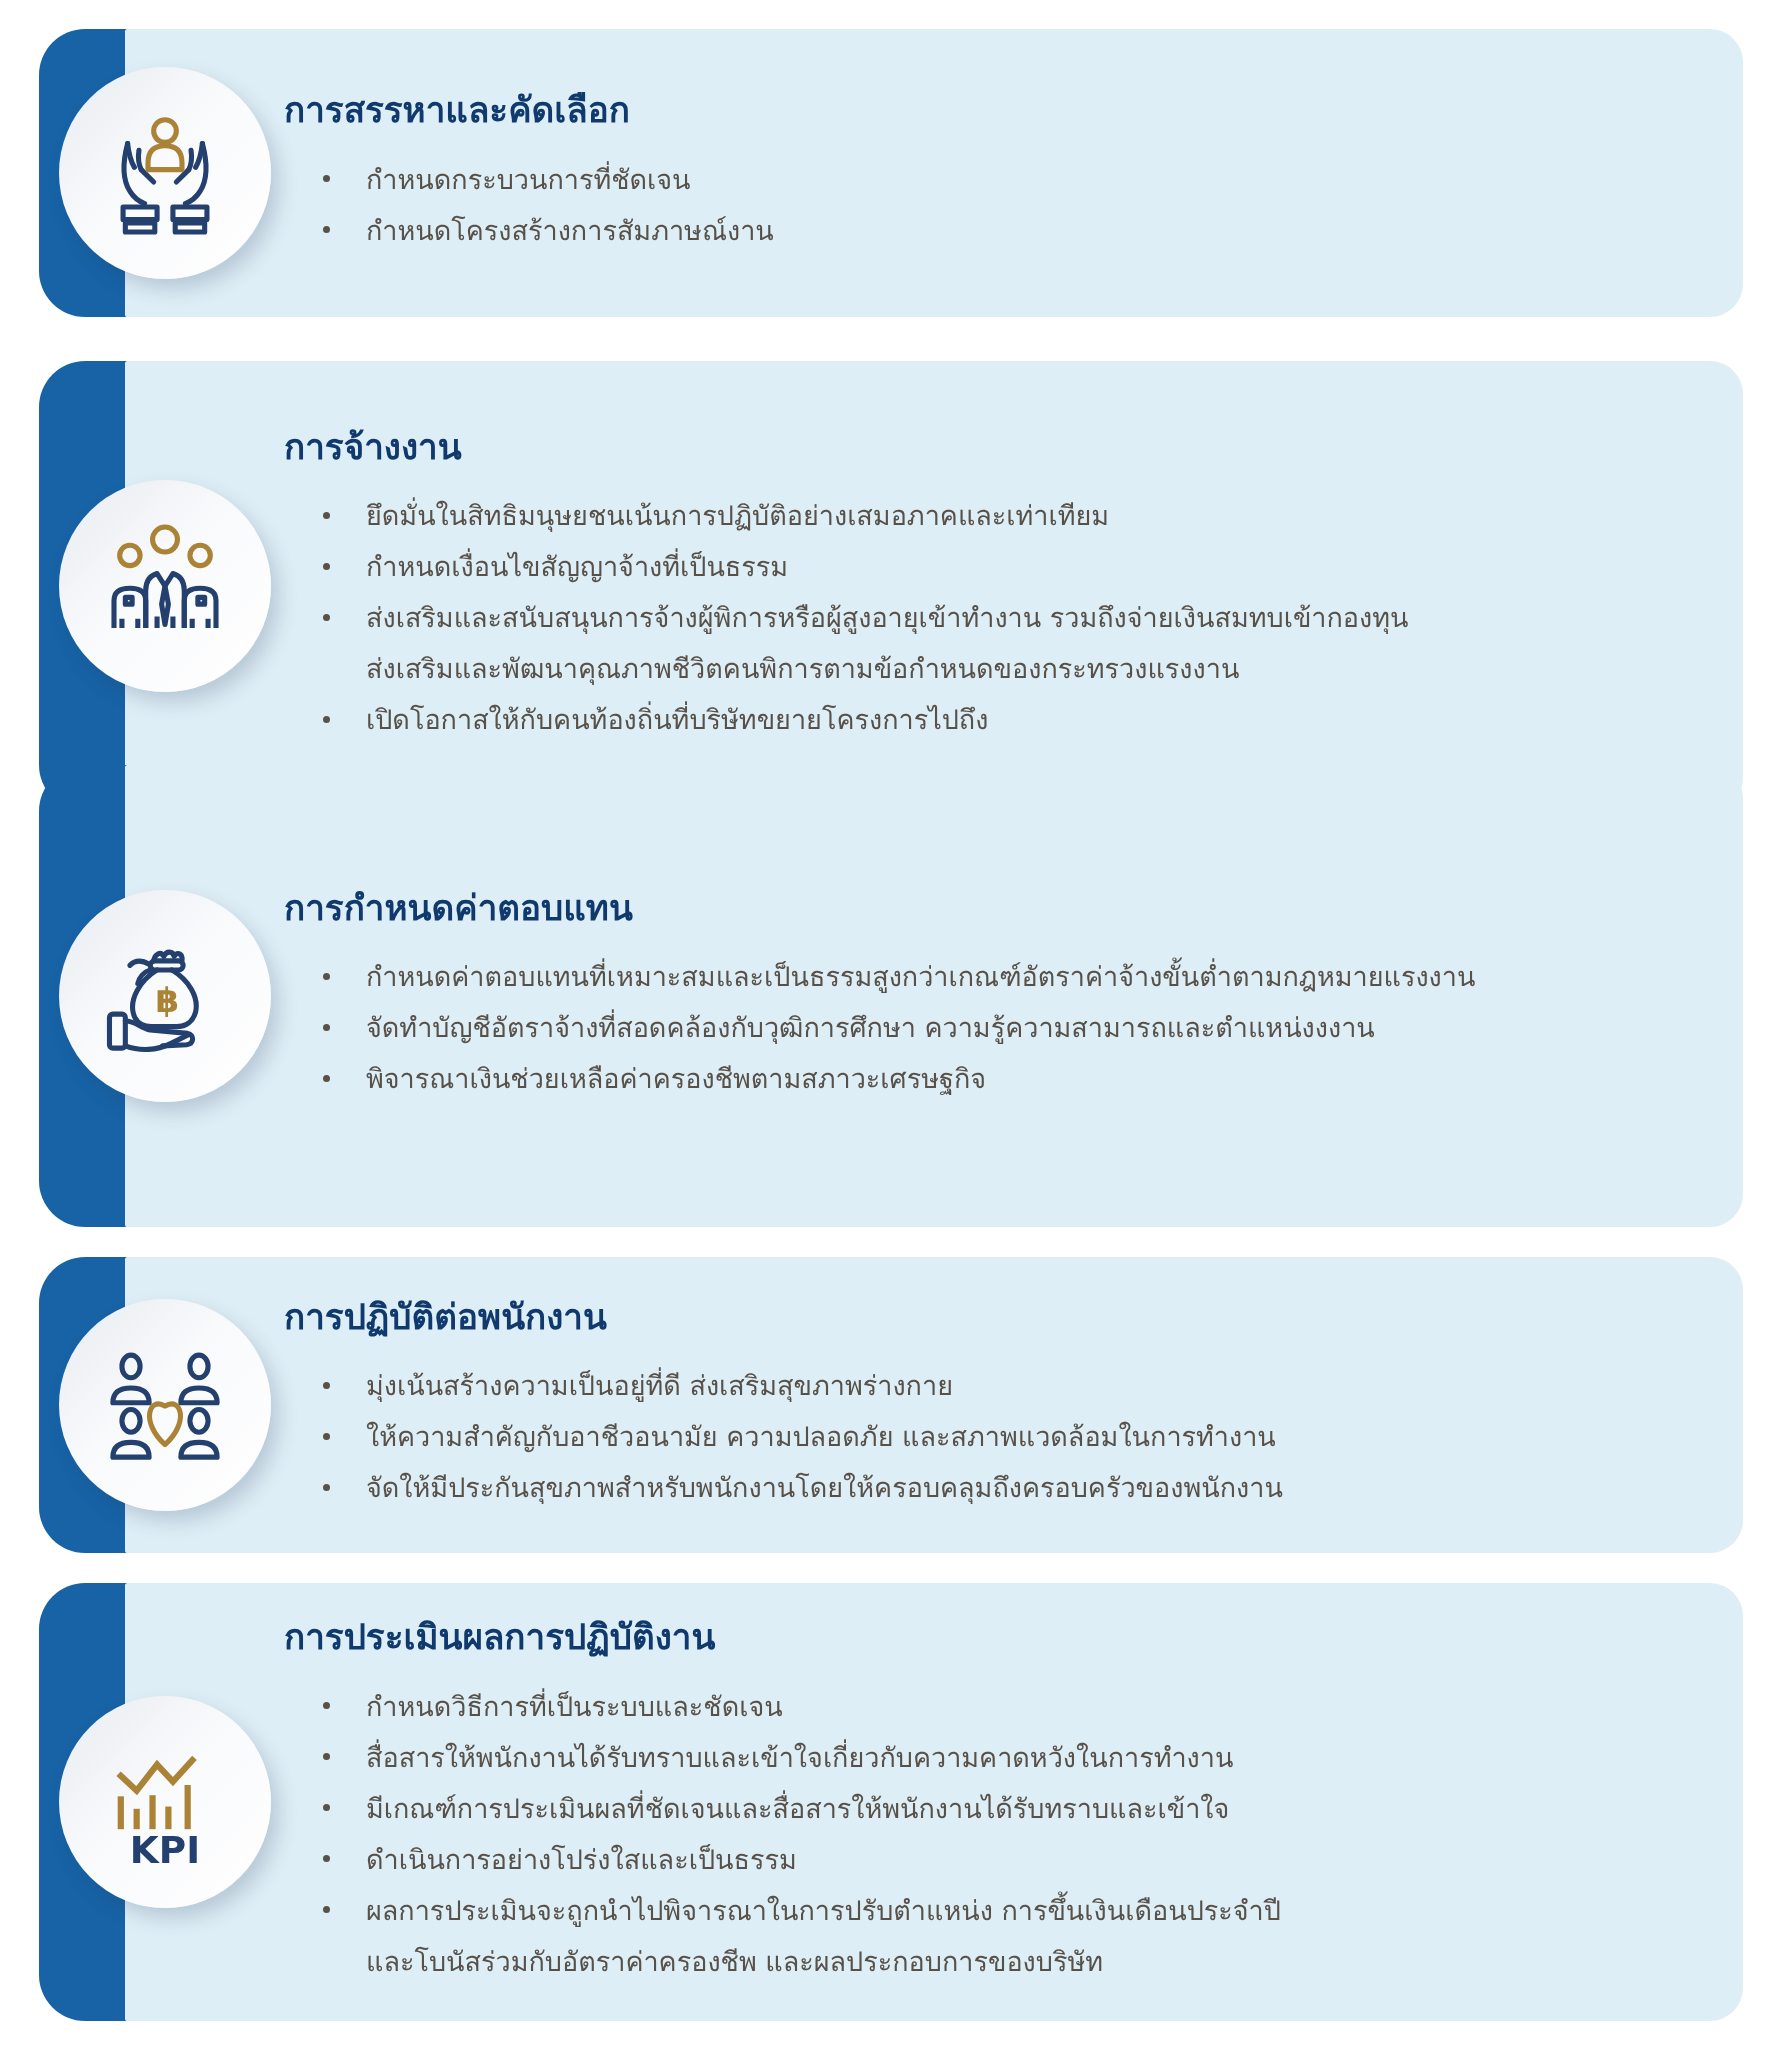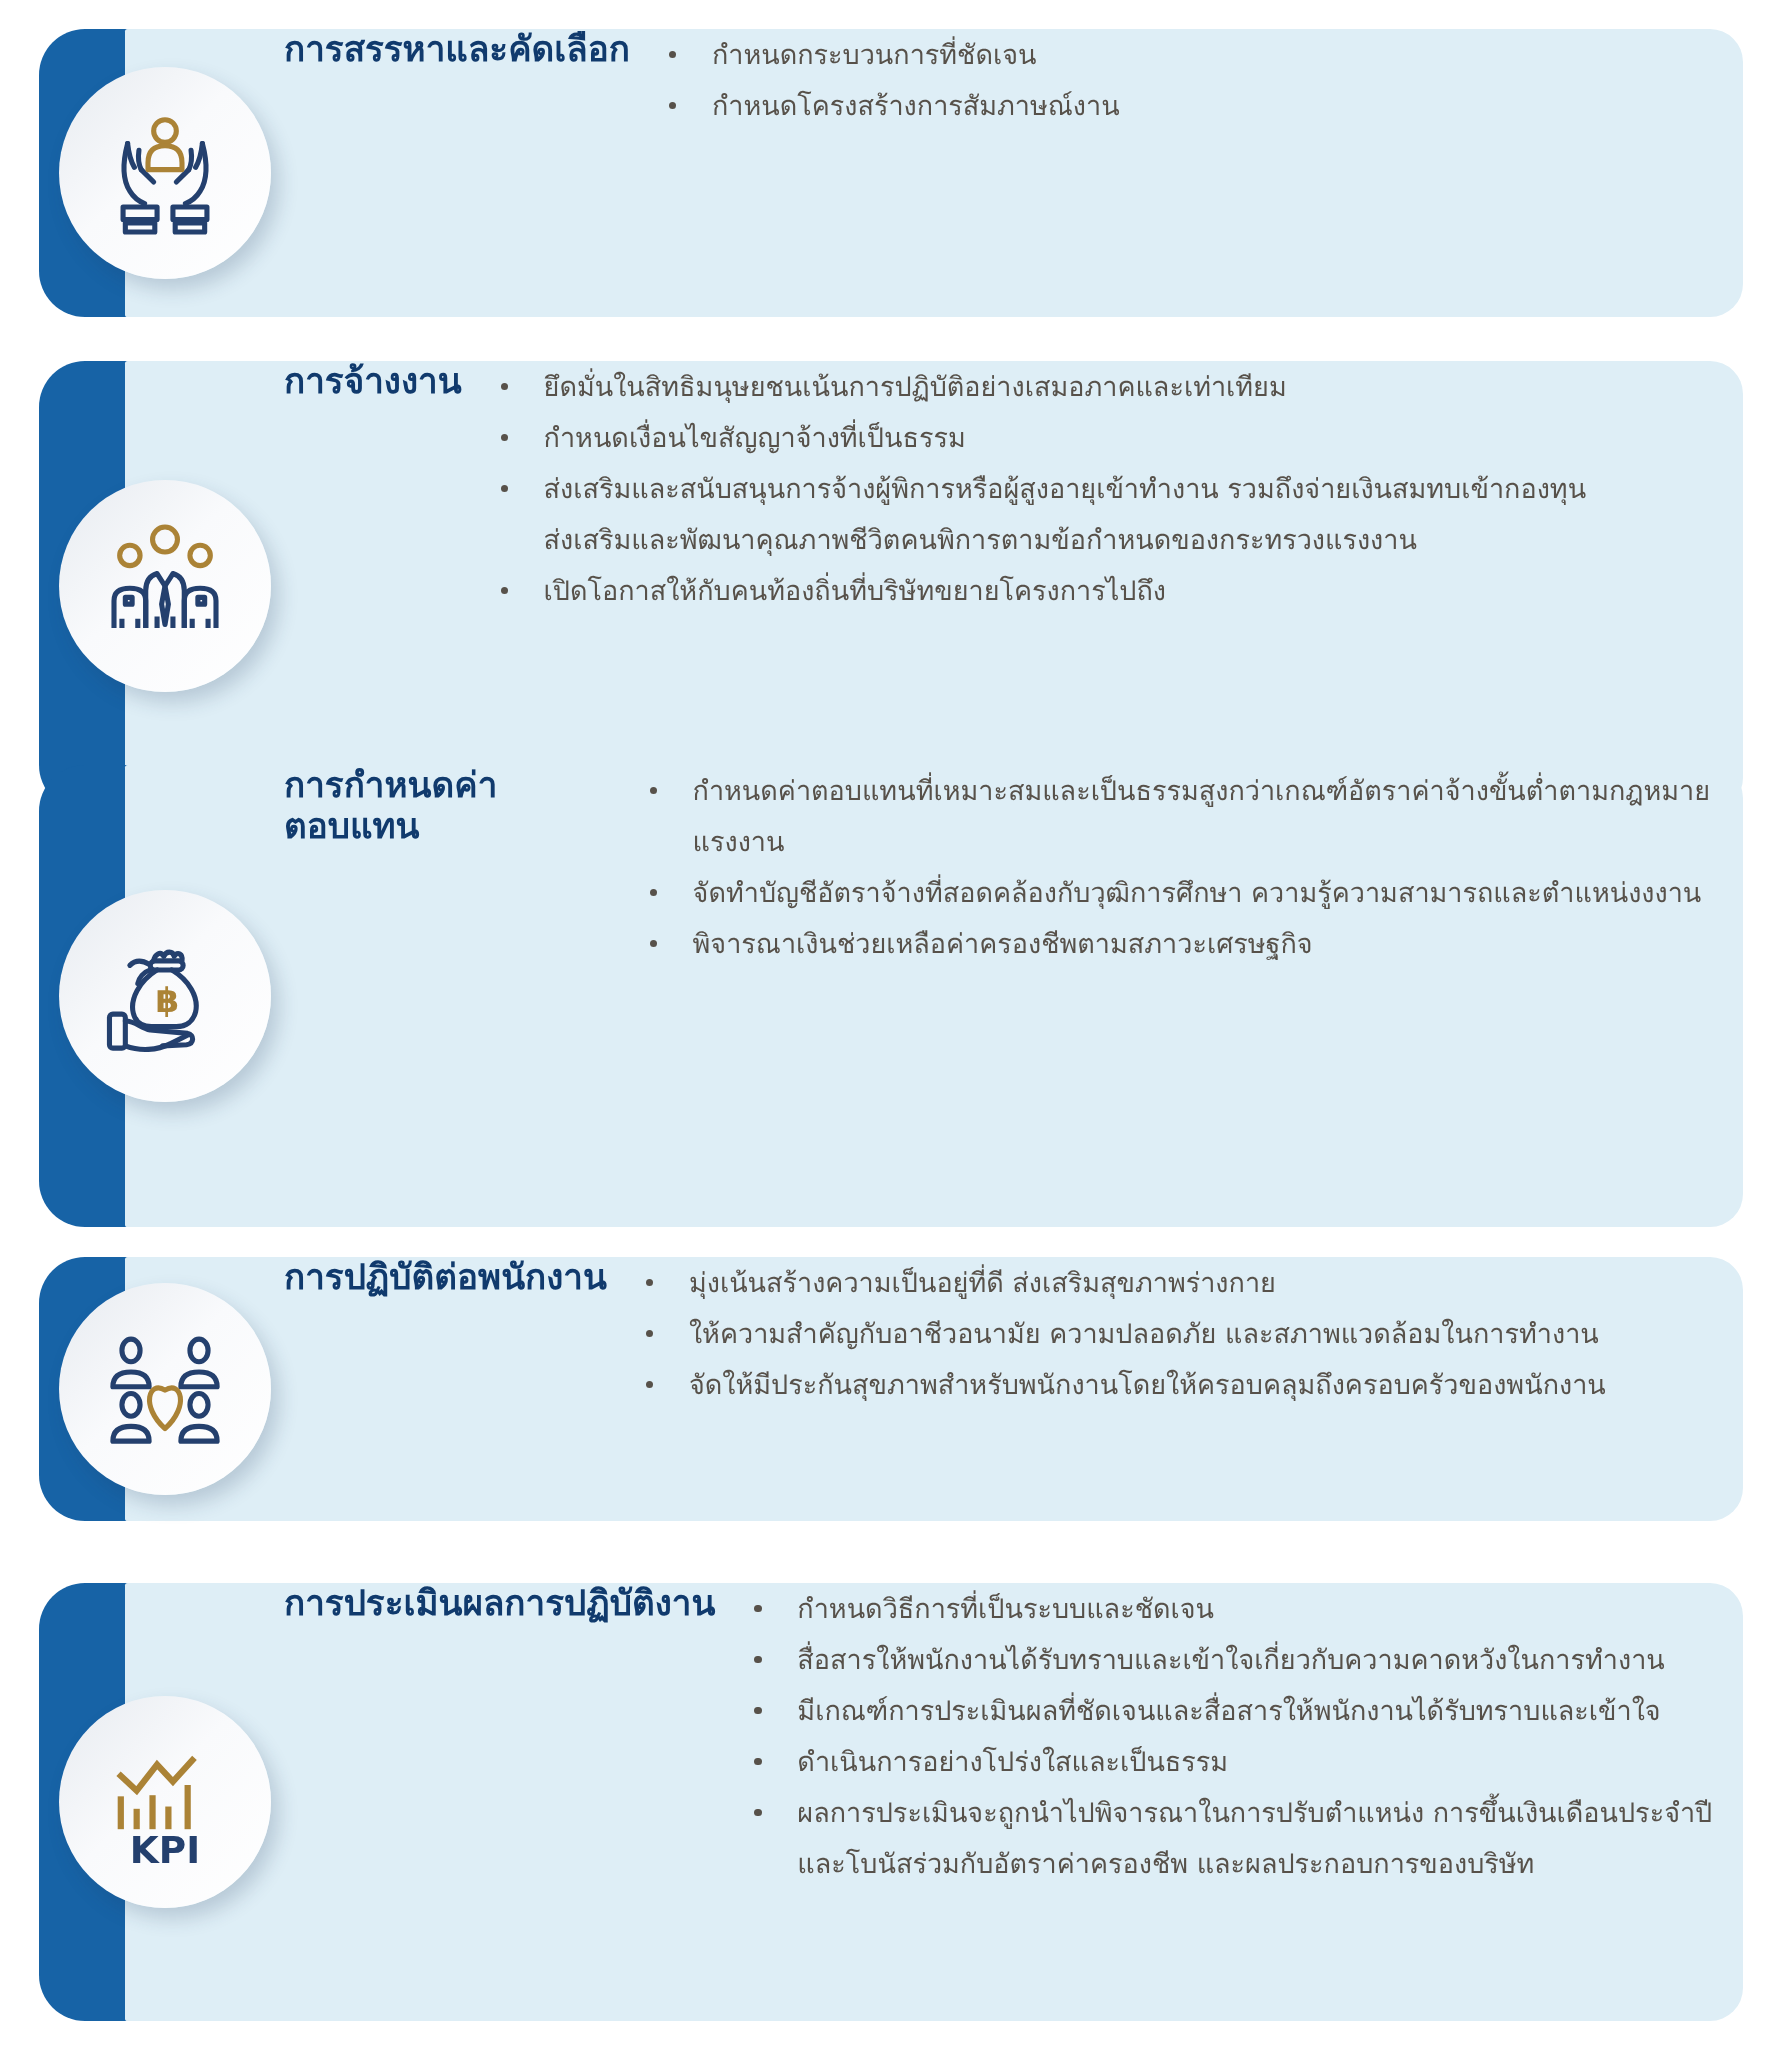--- a/index.html
+++ b/index.html
@@ -20,21 +20,21 @@
   .circle{
     position:absolute;left:20px;top:50%;width:212px;height:212px;margin-top:-106px;
     border-radius:50%;
     background:linear-gradient(135deg,#e7ebf0 0%,#f9fafc 45%,#ffffff 100%);
     box-shadow:7.7px 10.3px 20px rgba(30,55,90,.20);
     display:flex;align-items:center;justify-content:center;
   }
   .circle svg{width:136px;height:136px}
   .content{
     position:absolute;left:245px;right:17px;top:0;bottom:0;
-    display:flex;flex-direction:row;
+    display:flex;flex-direction:column;justify-content:center;
   }
   .title{
     margin:0 0 22px 0;
     font-size:35px;font-weight:700;color:#103a6d;line-height:1.18;
   }
   .bullets{list-style:none;margin:0;padding:0}
   .b{
     position:relative;padding-left:82px;
     color:#57514a;font-size:27px;line-height:51px;
     white-space:pre-line;
@@ -137,21 +137,21 @@
   <div class="content">
     <h2 class="title">การกำหนดค่าตอบแทน</h2>
     <ul class="bullets">
       <li class="b"><span class="dot"></span><span>กำหนดค่าตอบแทนที่เหมาะสมและเป็นธรรมสูงกว่าเกณฑ์อัตราค่าจ้างขั้นต่ำตามกฎหมายแรงงาน</span></li>
       <li class="b"><span class="dot"></span><span>จัดทำบัญชีอัตราจ้างที่สอดคล้องกับวุฒิการศึกษา ความรู้ความสามารถและตำแหน่งงงาน</span></li>
       <li class="b"><span class="dot"></span><span>พิจารณาเงินช่วยเหลือค่าครองชีพตามสภาวะเศรษฐกิจ</span></li>
     </ul>
   </div>
 </section>
 
-<section class="row" style="top:1257px;height:264px">
+<section class="row" style="top:1257px;height:296px">
   <div class="tab"></div>
   <div class="panel"></div>
   <div class="circle">
     <svg viewBox="0 0 120 120">
       <g fill="none" stroke="#24406e" stroke-width="4.5" stroke-linejoin="round">
         <ellipse cx="30" cy="26" rx="8" ry="10"></ellipse>
         <path d="M14 58 q0 -13 16 -13 q16 0 16 13 z"></path>
         <ellipse cx="90" cy="26" rx="8" ry="10"></ellipse>
         <path d="M74 58 q0 -13 16 -13 q16 0 16 13 z"></path>
         <ellipse cx="30" cy="74" rx="8" ry="10"></ellipse>

